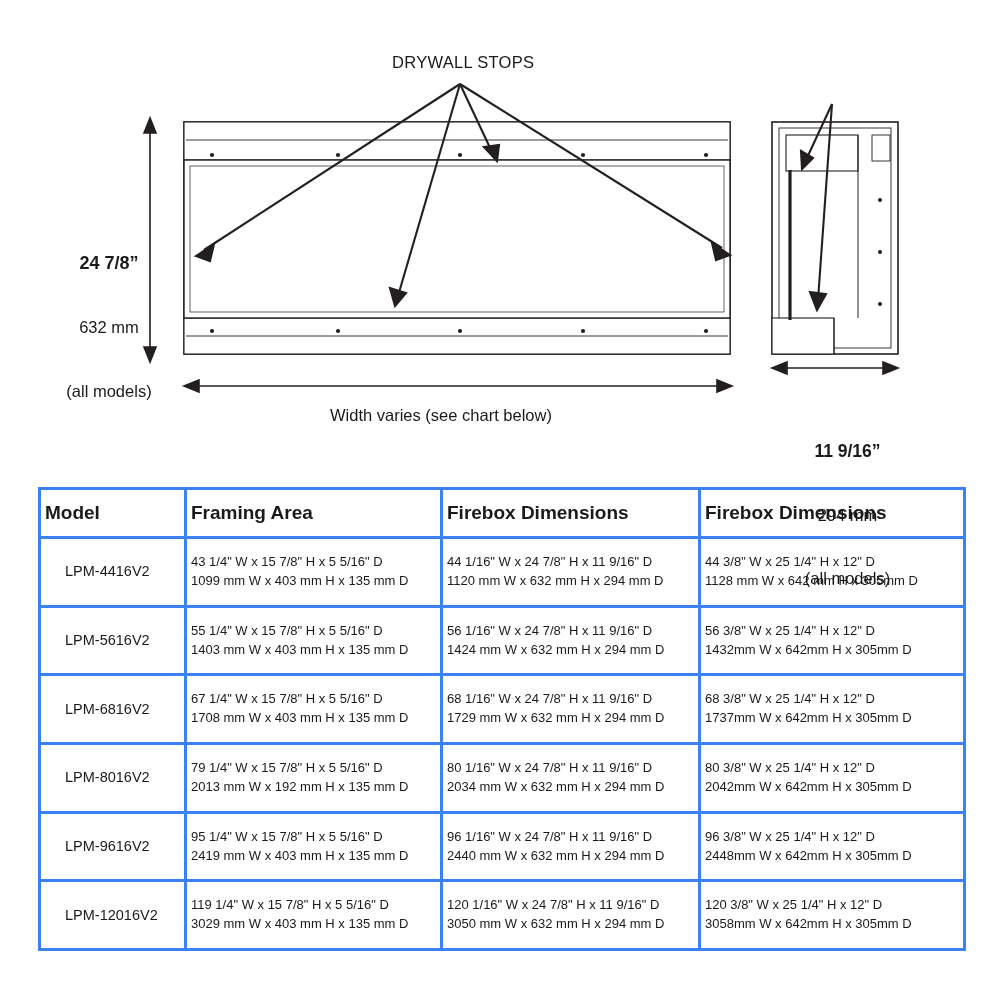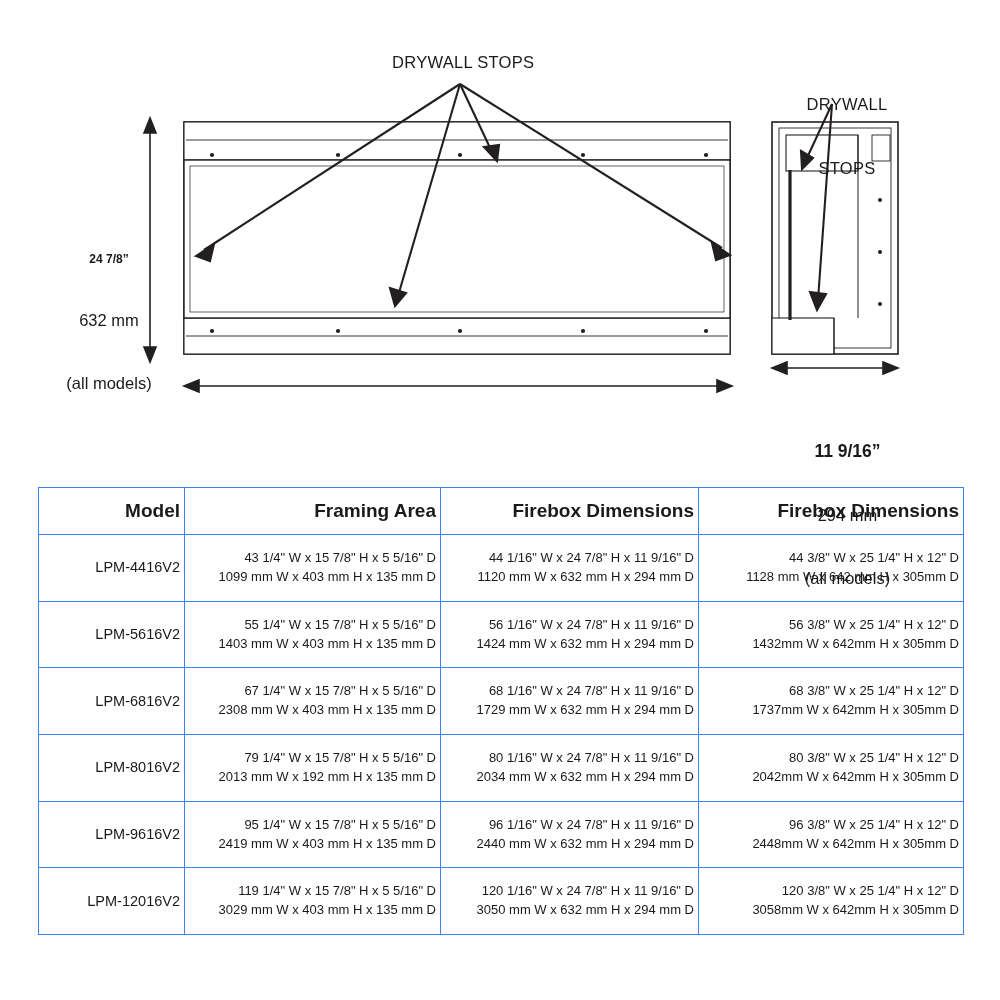--- a/index.html
+++ b/index.html
@@ -57,21 +57,21 @@
   }
   .lbl-height {
     left: 48px;
     top: 210px;
     width: 122px;
     text-align: center;
     font-size: 16.5px;
   }
   .lbl-height .big {
     font-weight: bold;
-    font-size: 12px;
+    font-size: 18px;
   }
   .lbl-width {
     left: 330px;
     top: 405px;
     font-size: 16.5px;
   }
   .lbl-depth {
     left: 775px;
     top: 398px;
     width: 145px;
@@ -86,22 +86,22 @@
   
   .spec-table {
     position: absolute;
     left: 38px;
     top: 487px;
     width: 925px;
     border-collapse: collapse;
     table-layout: fixed;
   }
   .spec-table th, .spec-table td {
-    border: 1px solid #3b82f6;
-    text-align: right;
+    border: 3px solid #3b82f6;
+    text-align: left;
     vertical-align: middle;
   }
   .spec-table th {
     font-size: 19px;
     font-weight: bold;
     padding: 12px 4px;
     font-family: "Liberation Sans", sans-serif;
   }
   .spec-table td {
     font-size: 13px;
@@ -217,31 +217,28 @@
 
       <g stroke="#231f20" stroke-width="1.6" fill="#231f20">
         <line x1="782" y1="368" x2="888" y2="368"></line>
         <polygon points="772,368 787,362 787,374"></polygon>
         <polygon points="898,368 883,362 883,374"></polygon>
       </g>
     </svg>
 
     <div class="label lbl-drywall-left">DRYWALL STOPS</div>
 
-    <div class="label lbl-drywall-right">
-      <div>DRYWALL</div>
-      <div>STOPS</div>
-    </div>
 
     <div class="label lbl-height">
       <div class="big">24 7/8”</div>
       <div>632 mm</div>
       <div>(all models)</div>
     </div>
 
+    <div class="label lbl-width">Width varies (see chart below)</div>
 
     <div class="label lbl-depth">
       <div class="big">11 9/16”</div>
       <div>294 mm</div>
       <div>(all models)</div>
     </div>
   </div>
 
   <table class="spec-table">
     <colgroup>
@@ -286,21 +283,21 @@
         </td>
         <td>
           <span class="cell-line">56 3/8" W x 25 1/4" H x 12" D</span>
           <span class="cell-line">1432mm W x 642mm H x 305mm D</span>
         </td>
       </tr>
       <tr>
         <td class="model">LPM-6816V2</td>
         <td>
           <span class="cell-line">67 1/4" W x 15 7/8" H x 5 5/16" D</span>
-          <span class="cell-line">2308 mm W x 403 mm H x 135 mm D</span>
+          <span class="cell-line">1708 mm W x 403 mm H x 135 mm D</span>
         </td>
         <td>
           <span class="cell-line">68 1/16" W x 24 7/8" H x 11 9/16" D</span>
           <span class="cell-line">1729 mm W x 632 mm H x 294 mm D</span>
         </td>
         <td>
           <span class="cell-line">68 3/8" W x 25 1/4" H x 12" D</span>
           <span class="cell-line">1737mm W x 642mm H x 305mm D</span>
         </td>
       </tr>

